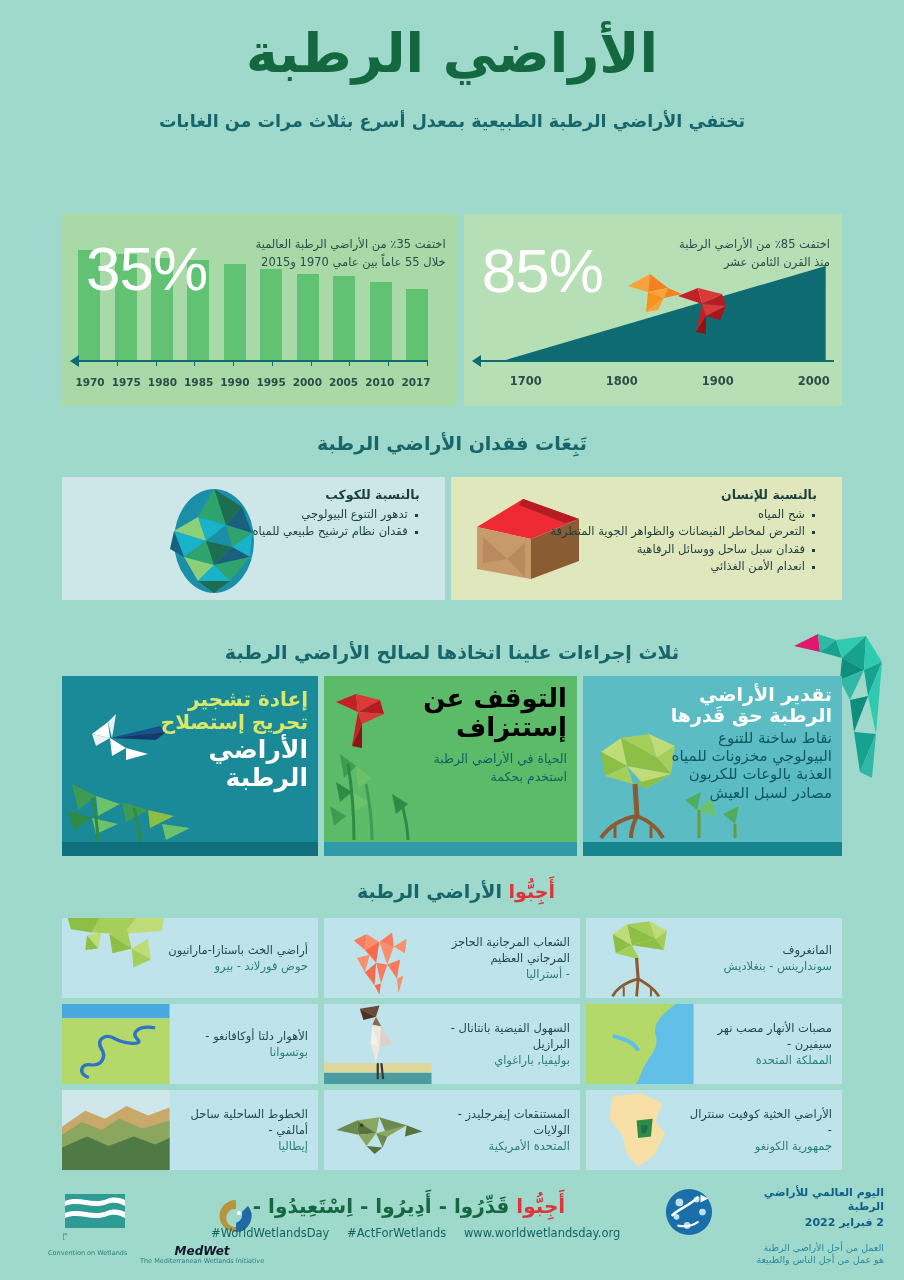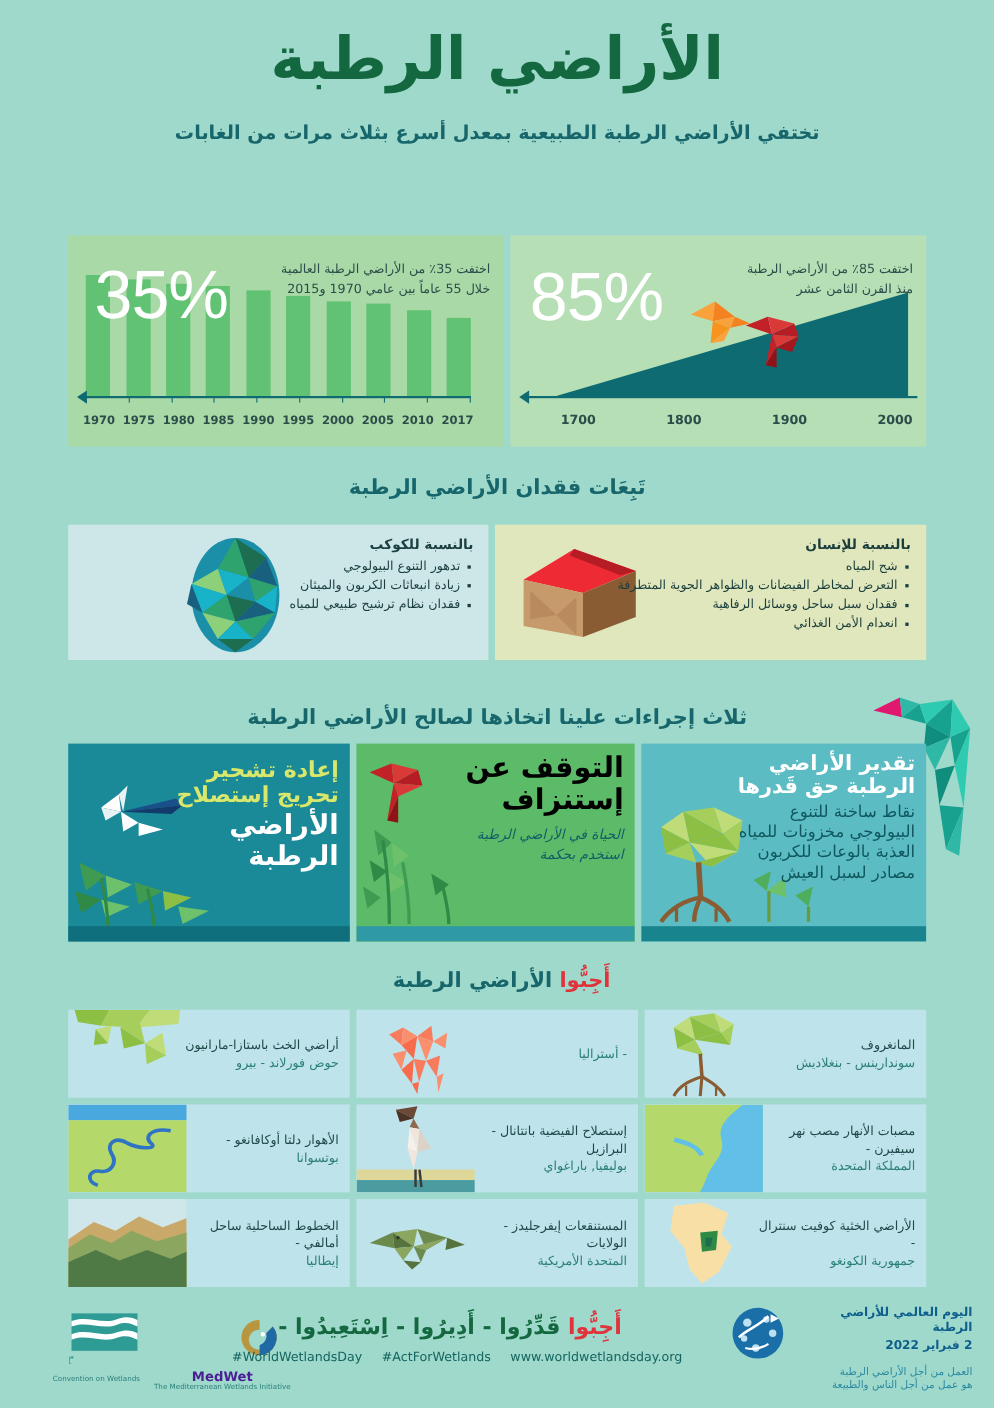--- a/index.html
+++ b/index.html
@@ -90,21 +90,21 @@
   
   .bird-orange{position:absolute;left:160px;top:58px;}
   .bird-red{position:absolute;left:212px;top:72px;}
 
   
   .conseq-head{position:absolute;left:0;top:432px;width:904px;}
   .conseq{
     position:absolute;left:62px;top:477px;width:780px;height:123px;
     display:flex;gap:6px;
   }
-  .conseq-card{position:relative;padding:10px 14px 8px;}
+  .conseq-card{position:relative;padding:10px 25px 8px;}
   .conseq-card.human{width:392px;background:#e1e7bd;}
   .conseq-card.planet{width:382px;background:#cde7e9;}
   .conseq-card h4{
     margin:0 0 4px 0;text-align:right;color:#1b3f3d;font-size:12.5px;font-weight:bold;
   }
   .conseq-card ul{
     margin:0;padding:0 0 0 0;list-style:none;text-align:right;
   }
   .conseq-card li{
     color:#1b3f3d;font-size:11.5px;line-height:1.5;
@@ -127,21 +127,21 @@
   .act{position:relative;overflow:hidden;}
   .act.a1{width:259px;background:#5cbcc4;}
   .act.a2{width:253px;background:#5cbb68;}
   .act.a3{width:256px;background:#1a8a99;}
   .act .txt{position:absolute;right:10px;top:8px;width:165px;text-align:right;}
   .act.a3 .txt{width:180px;top:12px;}
   .act .hl{font-weight:bold;line-height:1.1;}
   .act.a1 .hl{color:#ffffff;font-size:19px;}
   .act.a1 .sub{color:#10575e;font-size:15px;line-height:1.22;margin-top:3px;}
   .act.a2 .hl{color:#000000;font-size:26px;line-height:1.12;}
-  .act.a2 .sub{color:#0f5f66;font-size:12.5px;line-height:1.45;margin-top:8px;font-style:italic;}
+  .act.a2 .sub{color:#0f5f66;font-size:12.5px;line-height:1.45;margin-top:8px;}
   .act.a3 .hl1{color:#d9e86a;font-size:20px;font-weight:bold;line-height:1.15;}
   .act.a3 .hl2{color:#ffffff;font-size:25px;font-weight:bold;line-height:1.1;margin-top:2px;}
   .act .strip{position:absolute;left:0;right:0;bottom:0;height:14px;background:#17848e;}
   .act.a2 .strip{background:#2f9aa6;}
   .act.a3 .strip{background:#0f6f7d;}
   .act .art{position:absolute;}
 
   .hummingbird{position:absolute;left:790px;top:622px;}
 
   
@@ -175,21 +175,21 @@
     color:#15645f;font-size:11.5px;direction:ltr;white-space:nowrap;
   }
   .foot-tags span{margin:0 7px;}
   .wwd{position:absolute;right:20px;top:8px;width:220px;text-align:right;}
   .wwd-title{color:#0f5f8c;font-size:11px;font-weight:bold;line-height:1.25;}
   .wwd-date{color:#0f5f8c;font-size:11px;font-weight:bold;margin-top:2px;}
   .wwd-tag{color:#2a8aa0;font-size:9.5px;line-height:1.3;margin-top:4px;}
   .ramsar{position:absolute;left:48px;top:14px;}
   .medwet{position:absolute;left:140px;top:18px;}
   .logo-cap{font-size:6.5px;color:#2a7f7a;text-align:center;line-height:1.2;}
-  .medwet-name{font-size:12px;color:#4c1d95;font-weight:bold;text-align:center;}
+  .medwet-name{font-size:12px;color:#0f172a;font-weight:bold;text-align:center;font-style:italic;}
 </style>
 </head>
 <body>
 
 <div class="page">
 
   <div class="hero">
     <div class="hero-title">الأراضي الرطبة</div>
     <div class="hero-lead">تختفي الأراضي الرطبة الطبيعية بمعدل أسرع بثلاث مرات من الغابات</div>
   </div>
@@ -321,21 +321,20 @@
         <polygon points="52,80 70,62 88,72" fill="#18607e"></polygon>
         <polygon points="22,72 52,80 36,96" fill="#8dd07a"></polygon>
         <polygon points="52,80 88,72 68,96" fill="#2fa36e"></polygon>
         <polygon points="36,96 52,80 68,96" fill="#19b3c9"></polygon>
         <polygon points="36,96 68,96 52,108" fill="#1d6e50"></polygon>
         <polygon points="12,46 22,72 8,64" fill="#18607e"></polygon>
       </svg>
       <h4>بالنسبة للكوكب</h4>
       <ul id="planet-list">
           <li>تدهور التنوع البيولوجي</li>
-          <li>زيادة انبعاثات الكربون والميثان</li>
           <li>فقدان نظام ترشيح طبيعي للمياه</li>
         </ul>
     </div>
   </div>
 
   <div class="actions-head sec-head">ثلاث إجراءات علينا اتخاذها لصالح الأراضي الرطبة</div>
 
   <svg class="hummingbird" width="110" height="180" viewBox="0 0 110 180">
     <polygon points="4,24 28,12 30,30" fill="#e0196f"></polygon>
     <polygon points="28,12 30,30 46,18" fill="#2fb8a6"></polygon>
@@ -480,20 +479,21 @@
             <polygon points="44,40 62,30 58,56" fill="#f86b4d"></polygon>
             <polygon points="62,30 80,36 72,58" fill="#fa8f6e"></polygon>
             <polygon points="58,56 72,58 64,82" fill="#f97b5e"></polygon>
             <polygon points="34,50 50,46 44,68" fill="#fa8f6e"></polygon>
             <polygon points="44,68 58,56 56,84" fill="#f86b4d"></polygon>
             <polygon points="72,58 88,52 84,76" fill="#f97b5e"></polygon>
             <polygon points="56,84 64,82 62,96" fill="#f86b4d"></polygon>
             <polygon points="84,76 92,72 86,94" fill="#fa8f6e"></polygon>
           </svg></div>
         <div class="labels">
+          <div class="l1">الشعاب المرجانية الحاجز المرجاني العظيم</div>
           <div class="l2">- أستراليا</div>
         </div>
       </div>
       <div class="cell">
         <div class="art"><svg viewBox="0 0 120 100" width="100%" height="100%" preserveAspectRatio="xMidYMid meet">
             <polygon points="0,0 40,0 30,18 4,14" fill="#8cbf43"></polygon>
             <polygon points="40,0 86,0 70,20 30,18" fill="#a5cf5a"></polygon>
             <polygon points="86,0 120,0 118,16 70,20" fill="#c0dc78"></polygon>
             <polygon points="52,20 74,14 80,38" fill="#a5cf5a"></polygon>
             <polygon points="52,20 80,38 56,44" fill="#8cbf43"></polygon>
@@ -526,21 +526,21 @@
             <polygon points="40,6 58,16 44,20" fill="#4a3224"></polygon>
             <polygon points="58,16 64,28 54,26" fill="#8b6a50"></polygon>
             <polygon points="54,26 64,28 62,54" fill="#efe6dd"></polygon>
             <polygon points="62,54 64,28 76,50" fill="#dcd2c8"></polygon>
             <polygon points="54,26 62,54 52,50" fill="#f6f0ea"></polygon>
             <polygon points="52,50 62,54 58,74" fill="#efe6dd"></polygon>
             <path d="M60 74 L60 94" stroke="#3a3a3a" stroke-width="2.5"></path>
             <path d="M64 74 L66 94" stroke="#3a3a3a" stroke-width="2.5"></path>
           </svg></div>
         <div class="labels">
-          <div class="l1">إستصلاح الفيضية بانتانال - البرازيل</div>
+          <div class="l1">السهول الفيضية بانتانال - البرازيل</div>
           <div class="l2">بوليفيا, باراغواي</div>
         </div>
       </div>
       <div class="cell">
         <div class="art"><svg viewBox="0 0 120 100" width="100%" height="100%" preserveAspectRatio="none">
             <rect width="120" height="18" fill="#49a8de"></rect>
             <rect y="18" width="120" height="82" fill="#b4d96a"></rect>
             <path d="M104 30 C86 26 76 36 84 44 C92 52 70 50 60 44 C48 36 38 44 44 56 C50 66 44 78 32 76 C20 74 18 88 30 92" stroke="#2f73c4" stroke-width="4" fill="none"></path>
           </svg></div>
         <div class="labels">

